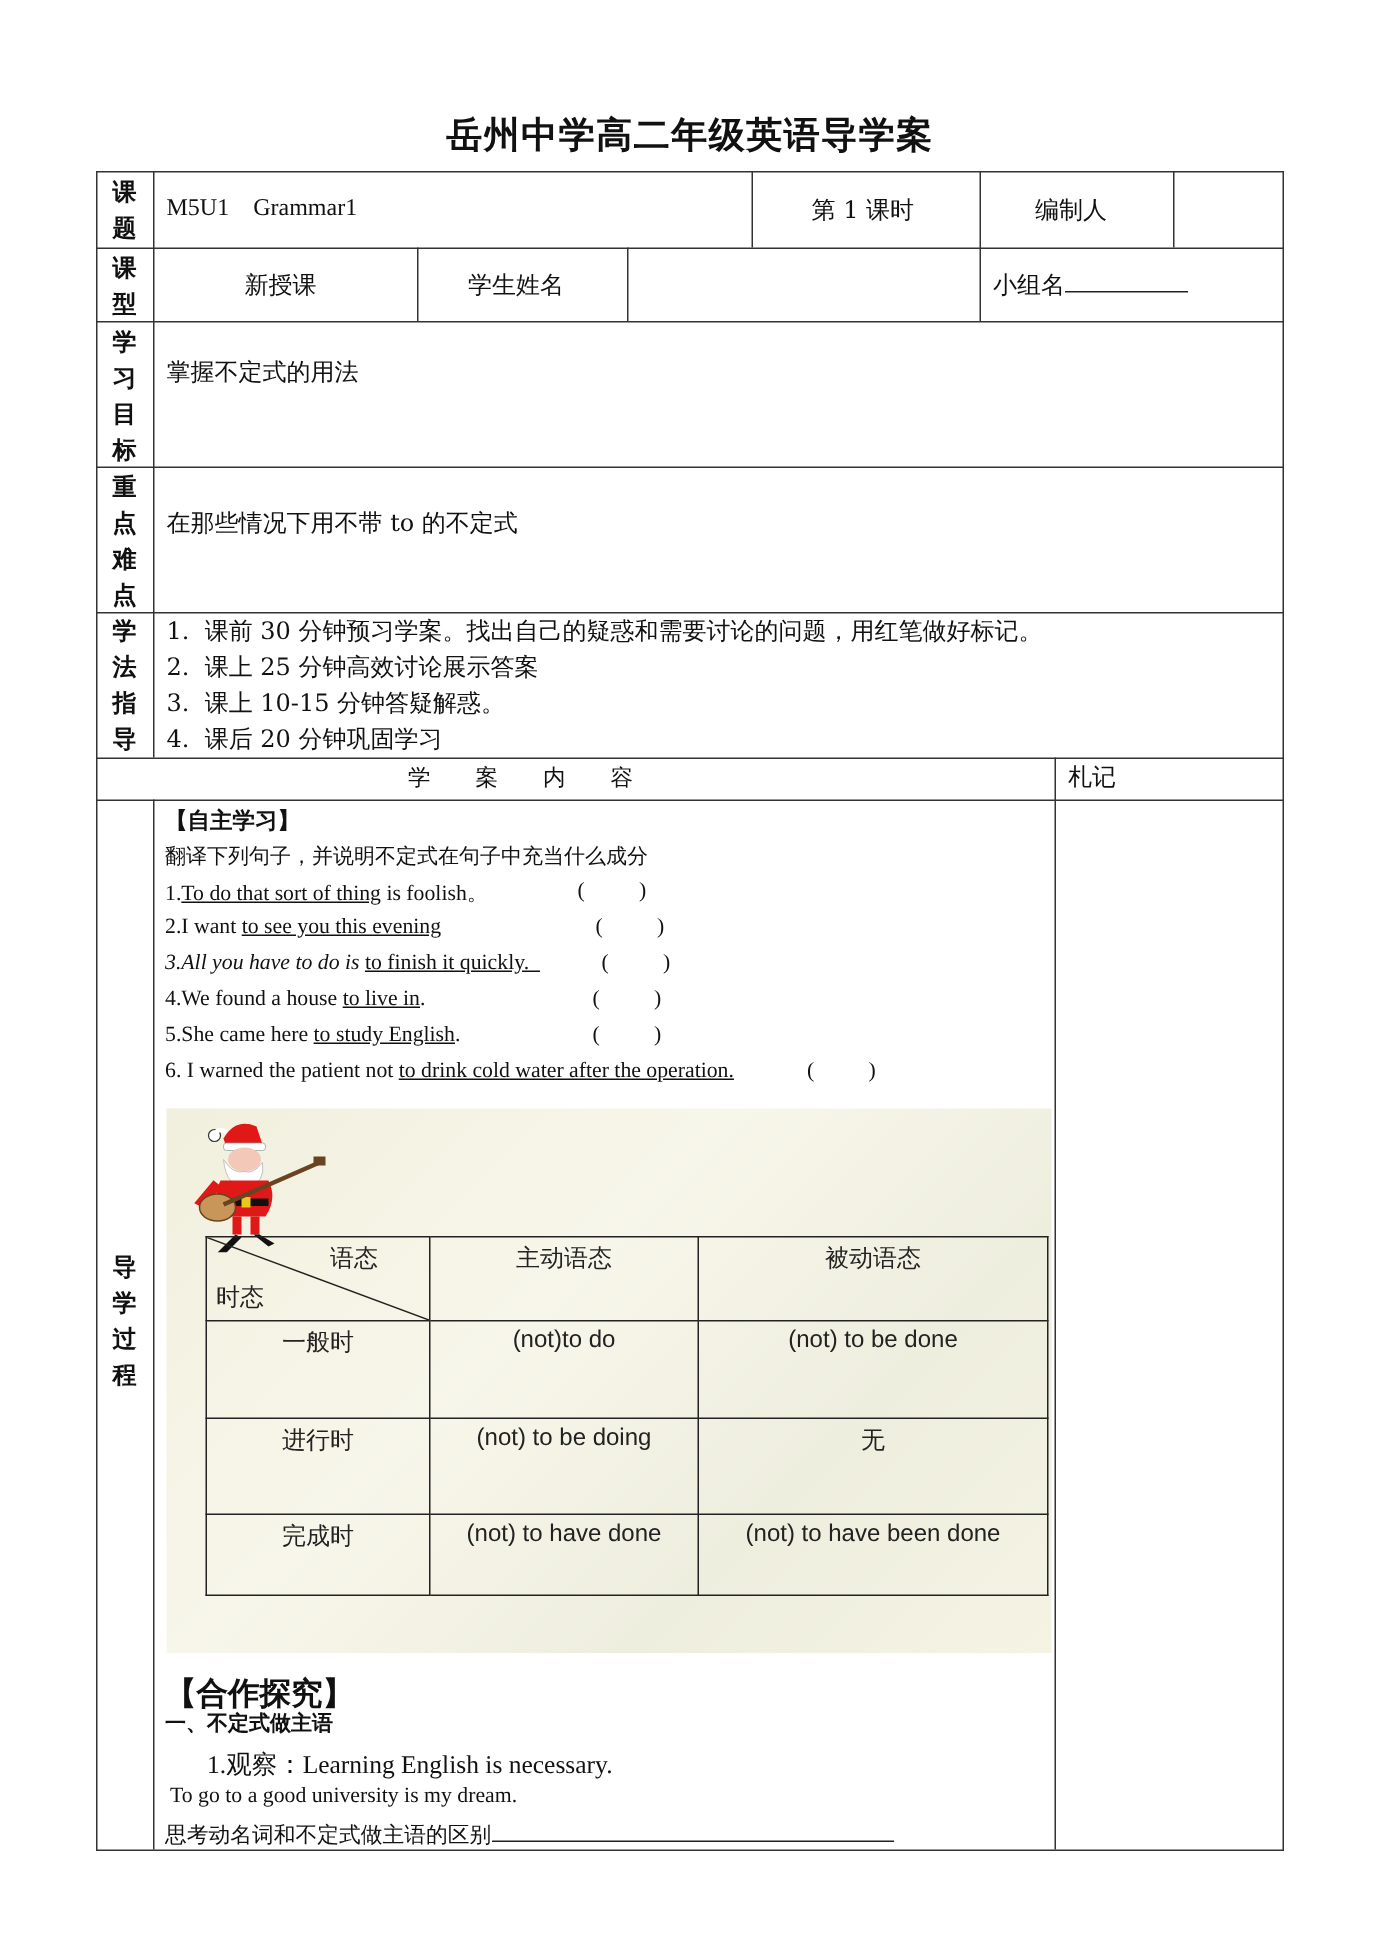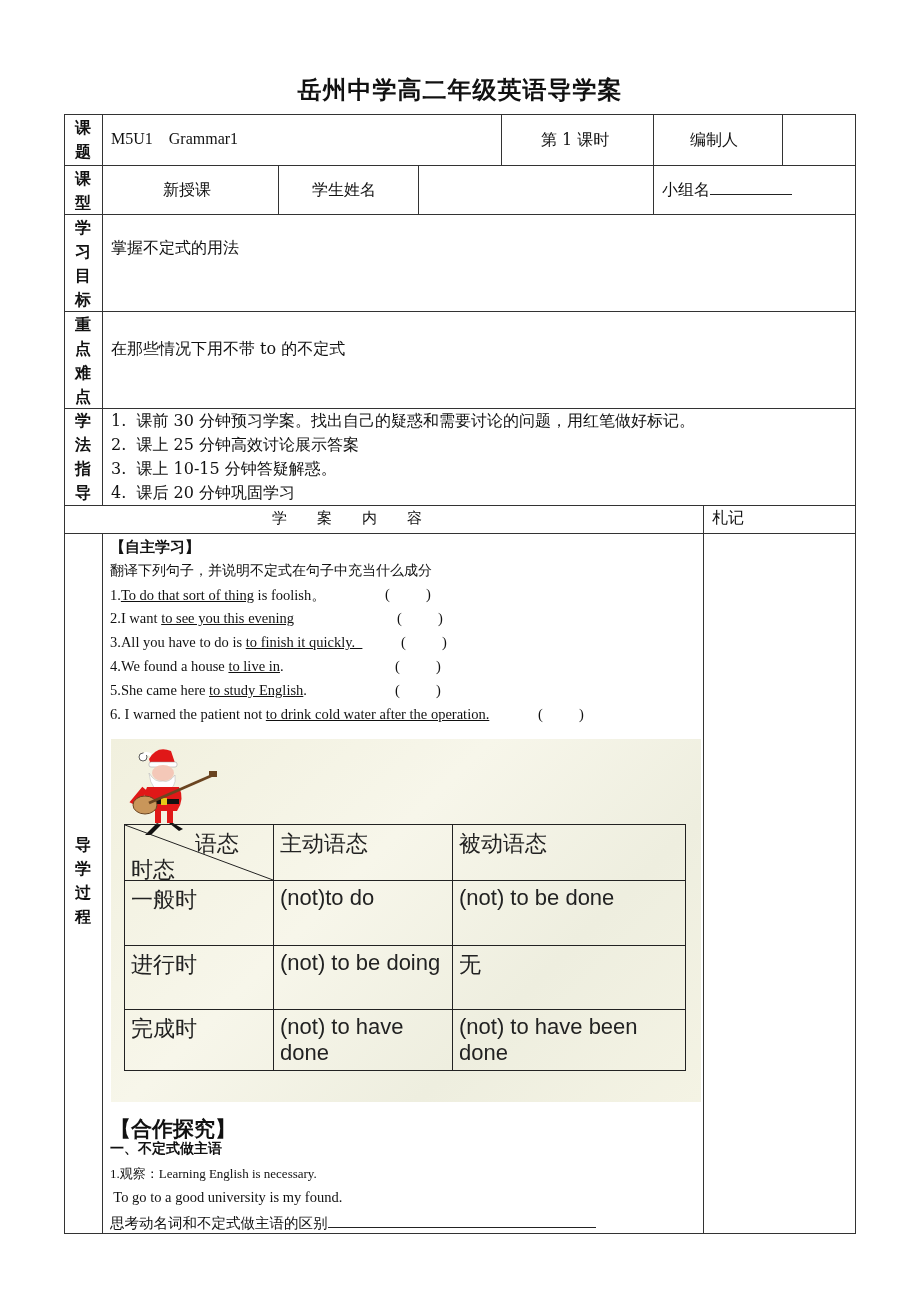--- a/index.html
+++ b/index.html
@@ -8,21 +8,21 @@
     .line-h { position:absolute; height:1px; background:#333; }
     .line-v { position:absolute; width:1px; background:#333; }
     .vlabel { position:absolute; width:38px; font-family:"DejaVu Sans",sans-serif; font-weight:bold; font-size:16px; text-align:center; line-height:24px; }
     .cell-text { position:absolute; font-size:16px; white-space:nowrap; }
     .cn { font-family:"DejaVu Serif",serif; }
     .u { text-decoration:underline; }
     .blank { display:inline-block; border-bottom:1px solid #222; vertical-align:baseline; height:14px; }
     .ex-line { position:absolute; left:110px; font-size:14.5px; white-space:nowrap; }
     .slide { position:absolute; left:111px; top:739px; width:590px; height:363px; background:linear-gradient(135deg,#f1f0de 0%,#f7f6ea 40%,#eeeedf 70%,#f4f3e4 100%); }
     .slide-title { position:absolute; left:100px; top:30px; font-family:"DejaVu Serif",serif; font-weight:bold; font-size:23px; color:#111; white-space:nowrap; }
-    table.inf { position:absolute; left:13px; top:85px; border-collapse:collapse; font-family:"Liberation Sans","DejaVu Sans",sans-serif; font-size:22px; }
+    table.inf { position:absolute; left:26px; top:85px; border-collapse:collapse; font-family:"Liberation Sans","DejaVu Sans",sans-serif; font-size:16px;text-align:center; }
     table.inf td { border:1.5px solid #222; vertical-align:top; padding:4px 6px; color:#222; }
     .diag { position:relative; }
     .santa { position:absolute; left:10px; top:4px; width:100px; height:92px; }
   </style>
 </head>
 <body>
 
 <div class="title">岳州中学高二年级英语导学案</div>
 
 <div>
@@ -101,21 +101,21 @@
 <div>
   <div class="ex-line" style="top:586px;">
     <span>1.</span><span class="u">To do that sort of thing</span><span> is foolish。</span>
     <span style="position:absolute; left:275px; white-space:pre;">(          )</span>
   </div>
   <div class="ex-line" style="top:610px;">
     <span style="white-space:pre;">2.I want </span><span class="u">to see you this evening</span><span></span>
     <span style="position:absolute; left:287px; white-space:pre;">(          )</span>
   </div>
   <div class="ex-line" style="top:634px;">
-    <span style="white-space:pre;">3.All you have to do is </span><span class="u" style="white-space:pre;">to finish it quickly.  </span><span></span>
+    <span style="white-space:pre;font-style:italic;">3.All you have to do is </span><span class="u" style="white-space:pre;">to finish it quickly.  </span><span></span>
     <span style="position:absolute; left:291px; white-space:pre;">(          )</span>
   </div>
   <div class="ex-line" style="top:658px;">
     <span style="white-space:pre;">4.We found a house </span><span class="u">to live in</span><span>.</span>
     <span style="position:absolute; left:285px; white-space:pre;">(          )</span>
   </div>
   <div class="ex-line" style="top:682px;">
     <span style="white-space:pre;">5.She came here </span><span class="u">to study English</span><span>.</span>
     <span style="position:absolute; left:285px; white-space:pre;">(          )</span>
   </div>
@@ -180,19 +180,19 @@
       <td style="font-family:'DejaVu Serif',serif;">完成时</td>
       <td>(not) to have done</td>
       <td>(not) to have been done</td>
     </tr>
   </tbody>
     </table>
 </div>
 
 <div class="ex-line" style="top:1115px; font-family:'DejaVu Sans',sans-serif; font-weight:bold; font-size:21px;">【合作探究】</div>
 <div class="ex-line" style="top:1140px; font-family:'DejaVu Sans',sans-serif; font-weight:bold; font-size:14px;">一、不定式做主语</div>
-<div class="ex-line" style="top:1165px; font-size:13px;">1.观察：Learning English is necessary.</div>
-<div class="ex-line" style="top:1189px; font-size:14.5px; white-space:pre;"> To go to a good university is my found.</div>
+<div class="ex-line" style="top:1165px; font-size:17px;margin-left:28px;">1.观察：Learning English is necessary.</div>
+<div class="ex-line" style="top:1189px; font-size:14.5px; white-space:pre;"> To go to a good university is my dream.</div>
 <div class="ex-line" style="top:1213px; font-size:14.5px;">
   <span>思考动名词和不定式做主语的区别</span><span class="blank" style="width:268px;"></span>
 </div>
 
 <div style="position:absolute; left:705px; top:535px; width:149px; height:697px;"></div>
 
 </body></html>

